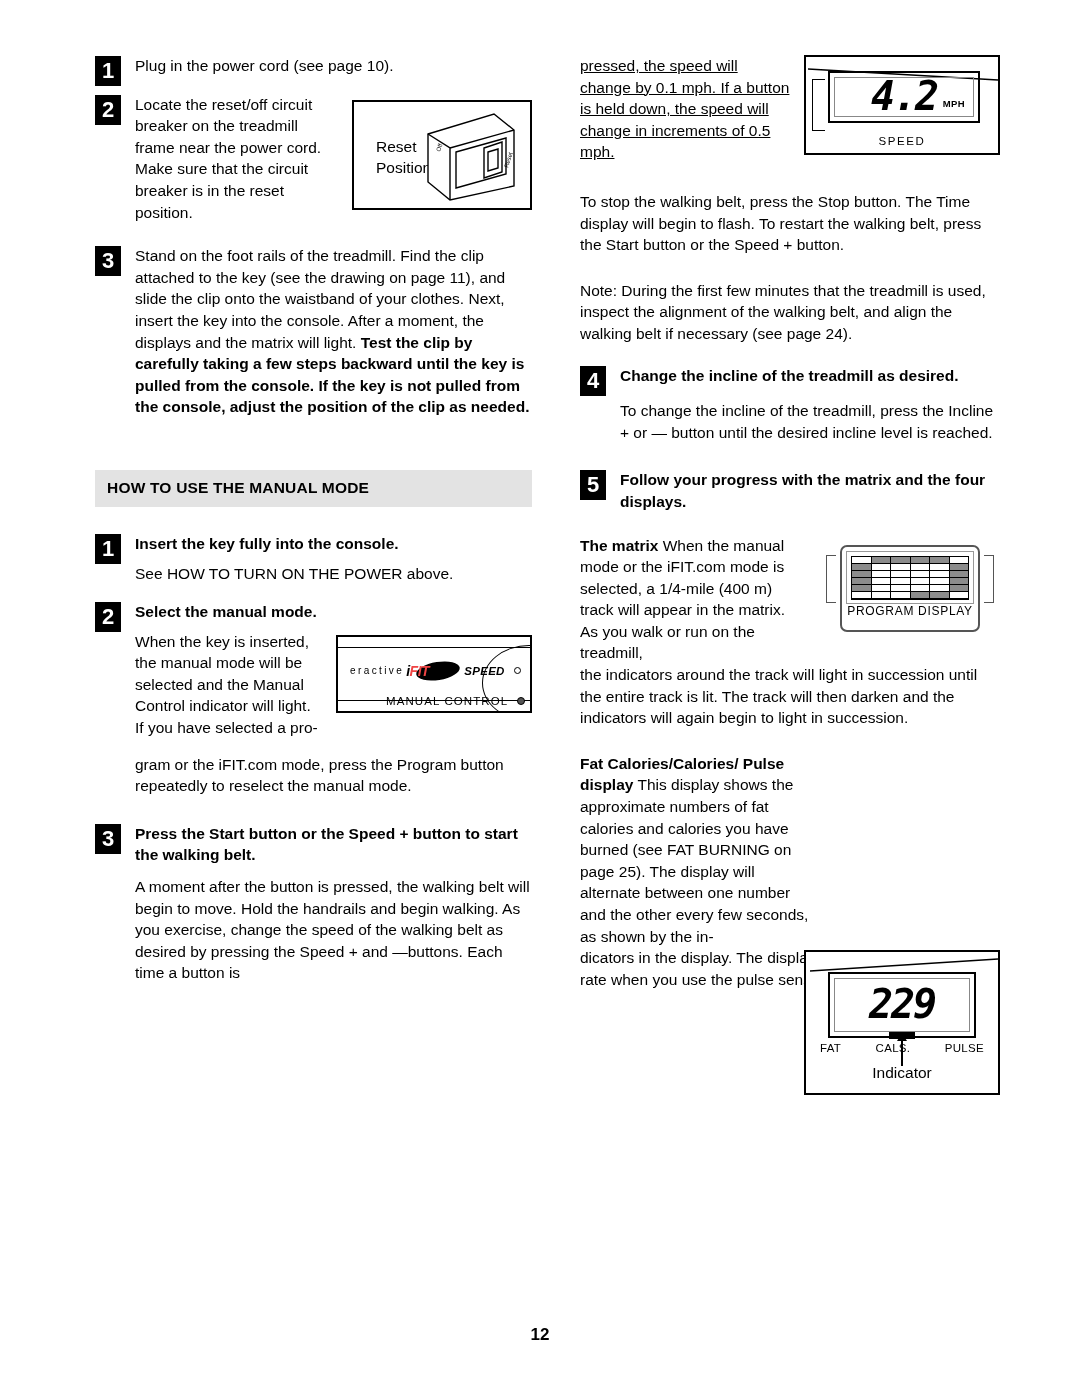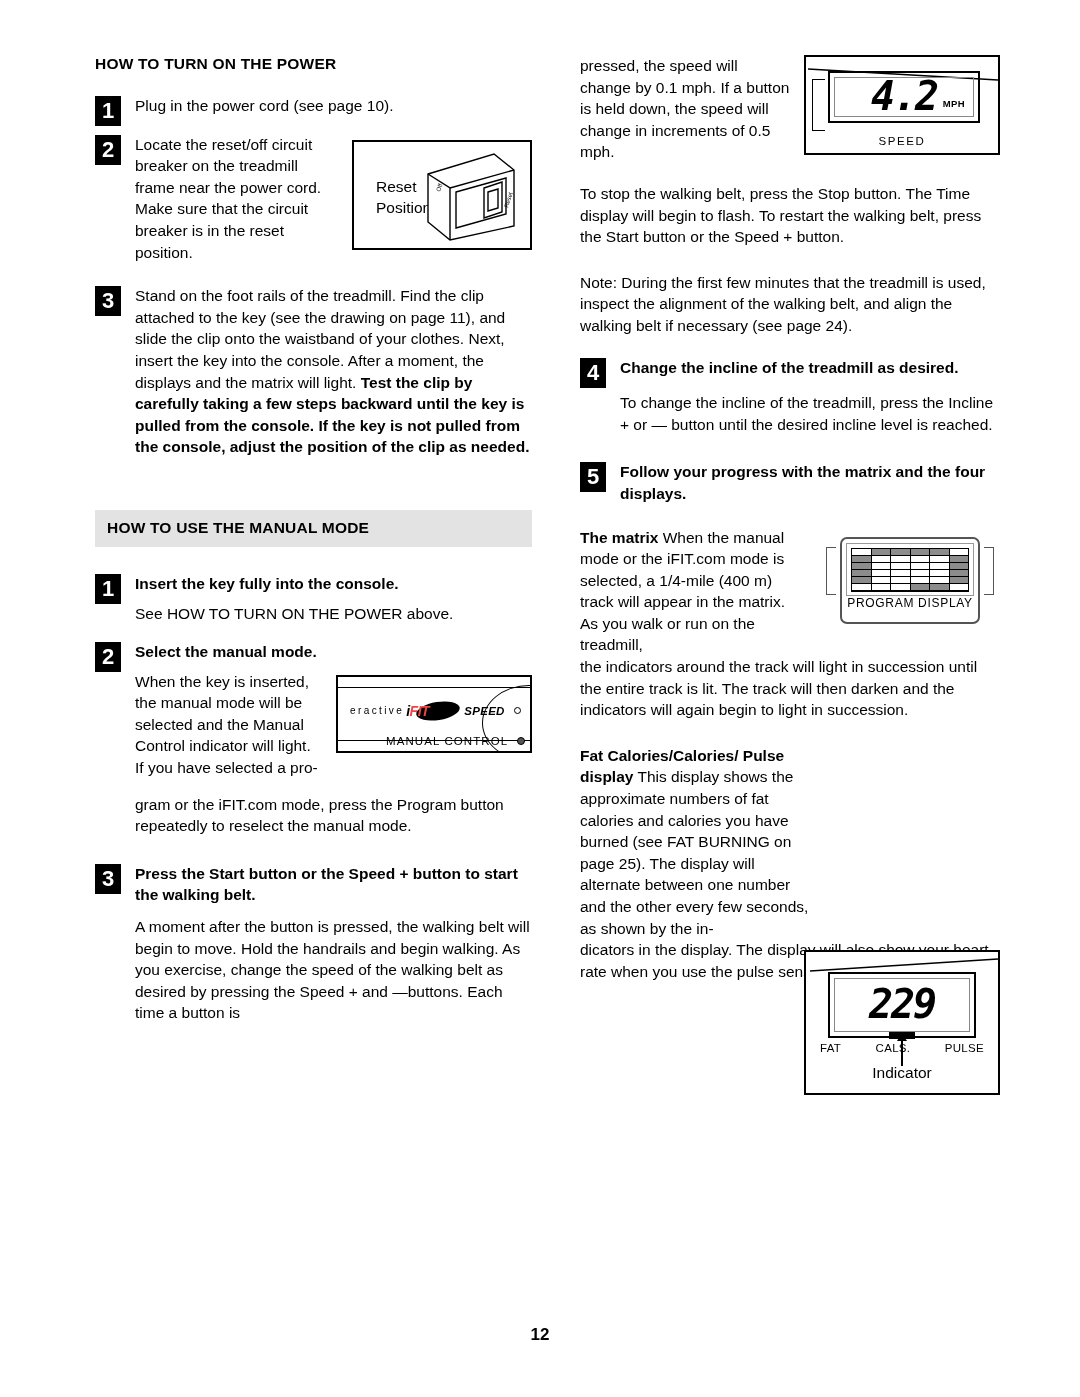--- a/index.html
+++ b/index.html
@@ -407,21 +407,20 @@
     font-weight: bold;
   }
 </style>
 </head>
 <body>
 
 <div class="page">
 
   <div class="col col-left">
 
-    <h2 class="section-head">HOW TO TURN ON THE POWER</h2>
 
     <div class="step">
       <div class="step-num">1</div>
       <div class="step-body">Plug in the power cord (see page 10).</div>
     </div>
 
     <div class="step flow" style="margin-bottom:22px;">
       <div class="step-num">2</div>
 
       <div class="fig fig-reset">
@@ -506,21 +505,21 @@
       </svg>
       <div class="lcd-outer">
         <div class="lcd-inner">
           <div class="lcd-num">4.2</div>
           <div class="lcd-unit">MPH</div>
         </div>
       </div>
       <div class="lcd-label">SPEED</div>
     </div>
 
-    <p class="para" style="width:210px; margin-bottom:20px;">pressed, the speed will change by 0.1 mph. If a button is held down, the speed will change in increments of 0.5 mph.</p>
+    <p class="para" style="width:210px; margin-bottom:28px;text-decoration:underline;">pressed, the speed will change by 0.1 mph. If a button is held down, the speed will change in increments of 0.5 mph.</p>
 
     <p class="para" style="margin-bottom:24px;">To stop the walking belt, press the Stop button. The Time display will begin to flash. To restart the walking belt, press the Start button or the Speed + button.</p>
 
     <p class="para" style="margin-bottom:20px;margin-top:8px;">Note: During the first few minutes that the treadmill is used, inspect the alignment of the walking belt, and align the walking belt if necessary (see page 24).</p>
 
     <div class="step" style="margin-bottom:14px;">
       <div class="step-num">4</div>
       <div class="step-body bold">Change the incline of the treadmill as desired.</div>
     </div>
     <p class="para indent" style="margin-bottom:26px;">To change the incline of the treadmill, press the Incline + or — button until the desired incline level is reached.</p>

